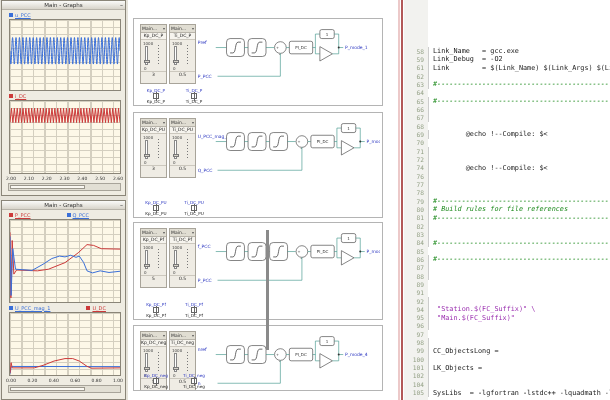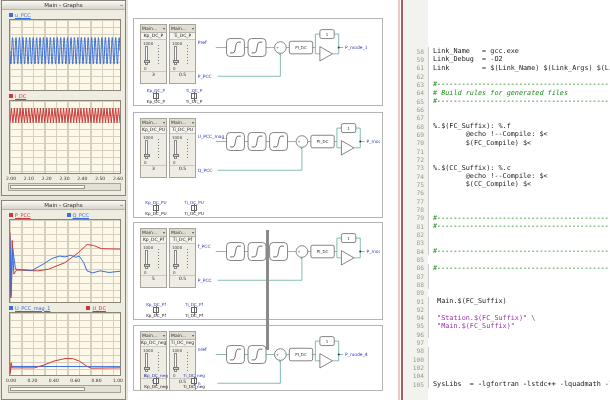--- a/index.html
+++ b/index.html
@@ -526,83 +526,76 @@
       <div class="eline">
         <span class="lnum">62</span>
         <span class="ltxt code"></span>
       </div>
       <div class="eline">
         <span class="lnum">63</span>
         <span class="ltxt comment">#------------------------------------------------------------</span>
       </div>
       <div class="eline">
         <span class="lnum">64</span>
-        <span class="ltxt comment"># Build rules for generated files</span>
       </div>
       <div class="eline">
         <span class="lnum">65</span>
         <span class="ltxt comment">#------------------------------------------------------------</span>
       </div>
       <div class="eline">
         <span class="lnum">66</span>
         <span class="ltxt code"></span>
       </div>
       <div class="eline">
         <span class="lnum">67</span>
         <span class="ltxt code"></span>
       </div>
       <div class="eline">
         <span class="lnum">68</span>
-        <span class="ltxt code">%.$(FC_Suffix): %.f</span>
       </div>
       <div class="eline">
         <span class="lnum">69</span>
         <span class="ltxt code">        @echo !--Compile: $&lt;</span>
       </div>
       <div class="eline">
         <span class="lnum">70</span>
-        <span class="ltxt code">        $(FC_Compile) $&lt;</span>
       </div>
       <div class="eline">
         <span class="lnum">71</span>
         <span class="ltxt code"></span>
       </div>
       <div class="eline">
         <span class="lnum">72</span>
         <span class="ltxt code"></span>
-      </div>
-      <div class="eline">
-        <span class="lnum">73</span>
-        <span class="ltxt code">%.$(CC_Suffix): %.c</span>
       </div>
       <div class="eline">
         <span class="lnum">74</span>
         <span class="ltxt code">        @echo !--Compile: $&lt;</span>
       </div>
       <div class="eline">
-        <span class="lnum">75</span>
-        <span class="ltxt code">        $(CC_Compile) $&lt;</span>
-      </div>
-      <div class="eline">
         <span class="lnum">76</span>
         <span class="ltxt code"></span>
       </div>
       <div class="eline">
         <span class="lnum">77</span>
         <span class="ltxt code"></span>
       </div>
       <div class="eline">
         <span class="lnum">78</span>
         <span class="ltxt code"></span>
       </div>
       <div class="eline">
         <span class="lnum">79</span>
         <span class="ltxt comment">#------------------------------------------------------------</span>
       </div>
       <div class="eline">
+        <span class="lnum">80</span>
+        <span class="ltxt comment"># Build rules for file references</span>
+      </div>
+      <div class="eline">
         <span class="lnum">81</span>
         <span class="ltxt comment">#------------------------------------------------------------</span>
       </div>
       <div class="eline">
         <span class="lnum">82</span>
         <span class="ltxt code"></span>
       </div>
       <div class="eline">
         <span class="lnum">83</span>
         <span class="ltxt code"></span>
@@ -624,21 +617,20 @@
       </div>
       <div class="eline">
         <span class="lnum">88</span>
         <span class="ltxt code"></span>
       </div>
       <div class="eline">
         <span class="lnum">89</span>
       </div>
       <div class="eline">
         <span class="lnum">91</span>
-        <span class="ltxt code"> Main.$(FC_Suffix)</span>
       </div>
       <div class="eline">
         <span class="lnum">92</span>
         <span class="ltxt code"></span>
       </div>
       <div class="eline">
         <span class="lnum">94</span>
         <span class="ltxt string"> "Station.$(FC_Suffix)" \</span>
       </div>
       <div class="eline">
@@ -650,22 +642,30 @@
         <span class="ltxt code"></span>
       </div>
       <div class="eline">
         <span class="lnum">97</span>
       </div>
       <div class="eline">
         <span class="lnum">98</span>
         <span class="ltxt code"></span>
       </div>
       <div class="eline">
+        <span class="lnum">99</span>
+        <span class="ltxt code">CC_ObjectsLong =</span>
+      </div>
+      <div class="eline">
         <span class="lnum">100</span>
         <span class="ltxt code"></span>
+      </div>
+      <div class="eline">
+        <span class="lnum">101</span>
+        <span class="ltxt code">LK_Objects =</span>
       </div>
       <div class="eline">
         <span class="lnum">102</span>
         <span class="ltxt code"></span>
       </div>
       <div class="eline">
         <span class="lnum">104</span>
         <span class="ltxt code"></span>
       </div>
       <div class="eline">

